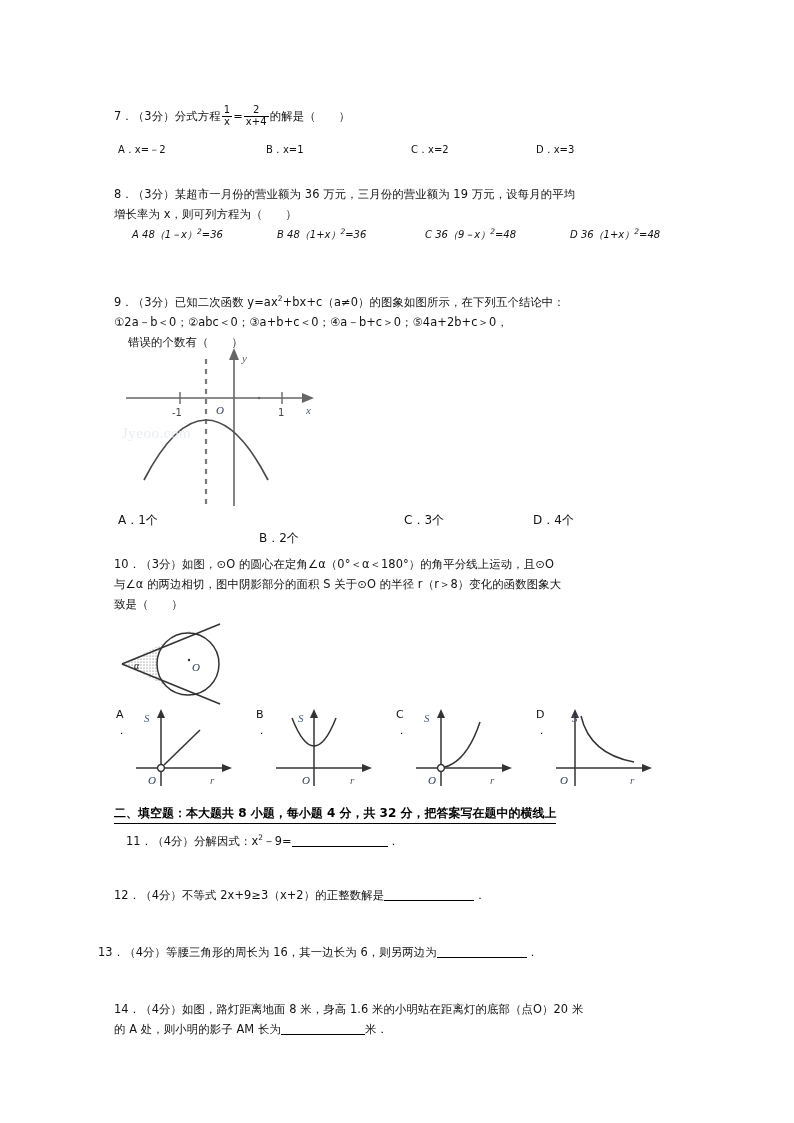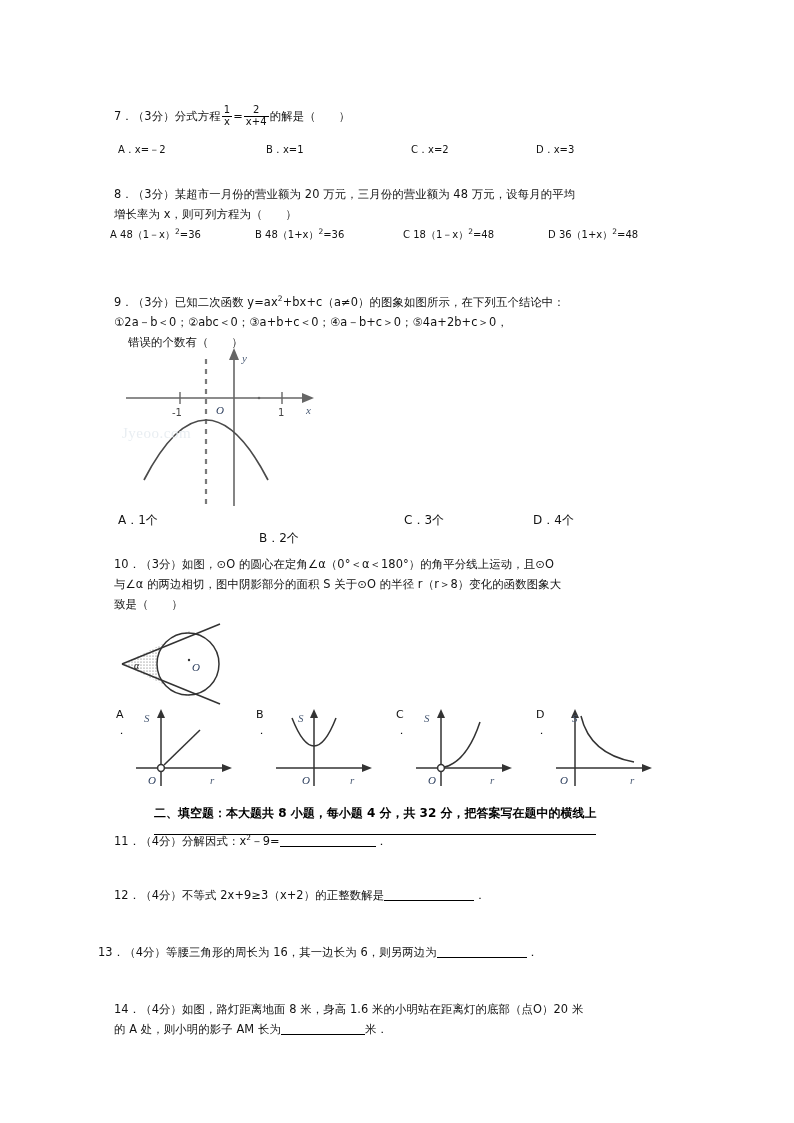--- a/index.html
+++ b/index.html
@@ -25,21 +25,21 @@
     display:inline-block;vertical-align:-0.55em;
     text-align:center;font-size:10px;line-height:1.05;
     margin:0 1px;position:relative;top:-1px;
   }
   .frac .nu{display:block;padding:0 2px;}
   .frac .de{display:block;padding:0 2px;border-top:1px solid #000;}
   .sup{font-size:7.5px;vertical-align:super;}
 
   .sechead{
     position:absolute;font-weight:bold;font-size:12px;color:#000;
-    border-bottom:1.6px solid #000;padding-bottom:12px;white-space:nowrap;margin-left:40px;
+    border-bottom:1.6px solid #000;padding-bottom:1px;white-space:nowrap;
   }
   .fillline{
     display:inline-block;border-bottom:1.3px solid #000;
     vertical-align:-2px;
   }
 
   .wm{
     position:absolute;color:#e9eef2;font-size:15px;
     font-family:"Liberation Serif",serif;letter-spacing:0.5px;
     user-select:none;
@@ -59,28 +59,28 @@
   </div>
 
   <div class="opts" style="left:114px;top:143px;width:560px;height:18px;">
     <div class="opt" style="left:4px;top:0;"><span class="lbl">A．</span><span>x=－2</span></div>
     <div class="opt" style="left:152px;top:0;"><span class="lbl">B．</span><span>x=1</span></div>
     <div class="opt" style="left:297px;top:0;"><span class="lbl">C．</span><span>x=2</span></div>
     <div class="opt" style="left:422px;top:0;"><span class="lbl">D．</span><span>x=3</span></div>
   </div>
 
   <div class="blk qtext" style="left:114px;top:184px;width:565px;">
-    <div><span class="num">8</span><span>．</span><span>（3分）</span><span>某超市一月份的营业额为 20 万元，三月份的营业额为 48 万元，设每月的平均</span></div>
+    <div><span class="num">8</span><span>．</span><span>（3分）</span><span>某超市一月份的营业额为 36 万元，三月份的营业额为 19 万元，设每月的平均</span></div>
     <div>增长率为 x，则可列方程为（　　）</div>
   </div>
 
-  <div class="opts" style="left:106px;top:227px;width:570px;height:18px;font-size:10px;">
+  <div class="opts" style="left:128px;top:227px;width:570px;height:18px;font-size:10px;font-style:italic;">
     <div class="opt" style="left:4px;top:0;"><span class="lbl">A</span>&nbsp;<span>48（1－x）</span><span class="sup">2</span><span>=36</span></div>
     <div class="opt" style="left:149px;top:0;"><span class="lbl">B</span>&nbsp;<span>48（1+x）</span><span class="sup">2</span><span>=36</span></div>
-    <div class="opt" style="left:297px;top:0;"><span class="lbl">C</span>&nbsp;<span>18（1－x）</span><span class="sup">2</span><span>=48</span></div>
+    <div class="opt" style="left:297px;top:0;"><span class="lbl">C</span>&nbsp;<span>36（9－x）</span><span class="sup">2</span><span>=48</span></div>
     <div class="opt" style="left:442px;top:0;"><span class="lbl">D</span>&nbsp;<span>36（1+x）</span><span class="sup">2</span><span>=48</span></div>
   </div>
 
   <div class="blk qtext" style="left:114px;top:289px;width:565px;">
     <div><span class="num">9</span><span>．</span><span>（3分）</span><span>已知二次函数 y=ax</span><span class="sup">2</span><span>+bx+c（a≠0）的图象如图所示，在下列五个结论中：</span></div>
     <div>①2a－b＜0；②abc＜0；③a+b+c＜0；④a－b+c＞0；⑤4a+2b+c＞0，</div>
     <div style="padding-left:14px;">错误的个数有（　　）</div>
   </div>
 
   <div class="blk" style="left:126px;top:346px;">
@@ -208,21 +208,21 @@
       <polygon points="37,12 41,3 45,12" fill="#333"></polygon>
       <path d="M 47,10 Q 56,48 100,56" fill="none" stroke="#333" stroke-width="1.5"></path>
       <text x="26" y="78" class="axlabO">O</text>
       <text x="38" y="16" class="axlab">S</text>
       <text x="96" y="78" class="axlab">r</text>
     </svg>
   </div>
 
   <div class="sechead" style="left:114px;top:805px;">二、填空题：本大题共 8 小题，每小题 4 分，共 32 分，把答案写在题中的横线上</div>
 
-  <div class="blk qtext" style="left:114px;top:828px;width:570px;">
+  <div class="blk qtext" style="left:126px;top:828px;width:570px;">
     <span class="num">11</span><span>．</span><span>（4分）</span><span>分解因式：x</span><span class="sup">2</span><span>－9=</span><span class="fillline" style="width:96px;"></span><span>．</span>
   </div>
 
   <div class="blk qtext" style="left:114px;top:885px;width:570px;">
     <span class="num">12</span><span>．</span><span>（4分）</span><span>不等式 2x+9≥3（x+2）的正整数解是</span><span class="fillline" style="width:90px;"></span><span>．</span>
   </div>
 
   <div class="blk qtext" style="left:98px;top:942px;width:570px;">
     <span class="num">13</span><span>．</span><span>（4分）</span><span>等腰三角形的周长为 16，其一边长为 6，则另两边为</span><span class="fillline" style="width:90px;"></span><span>．</span>
   </div>

